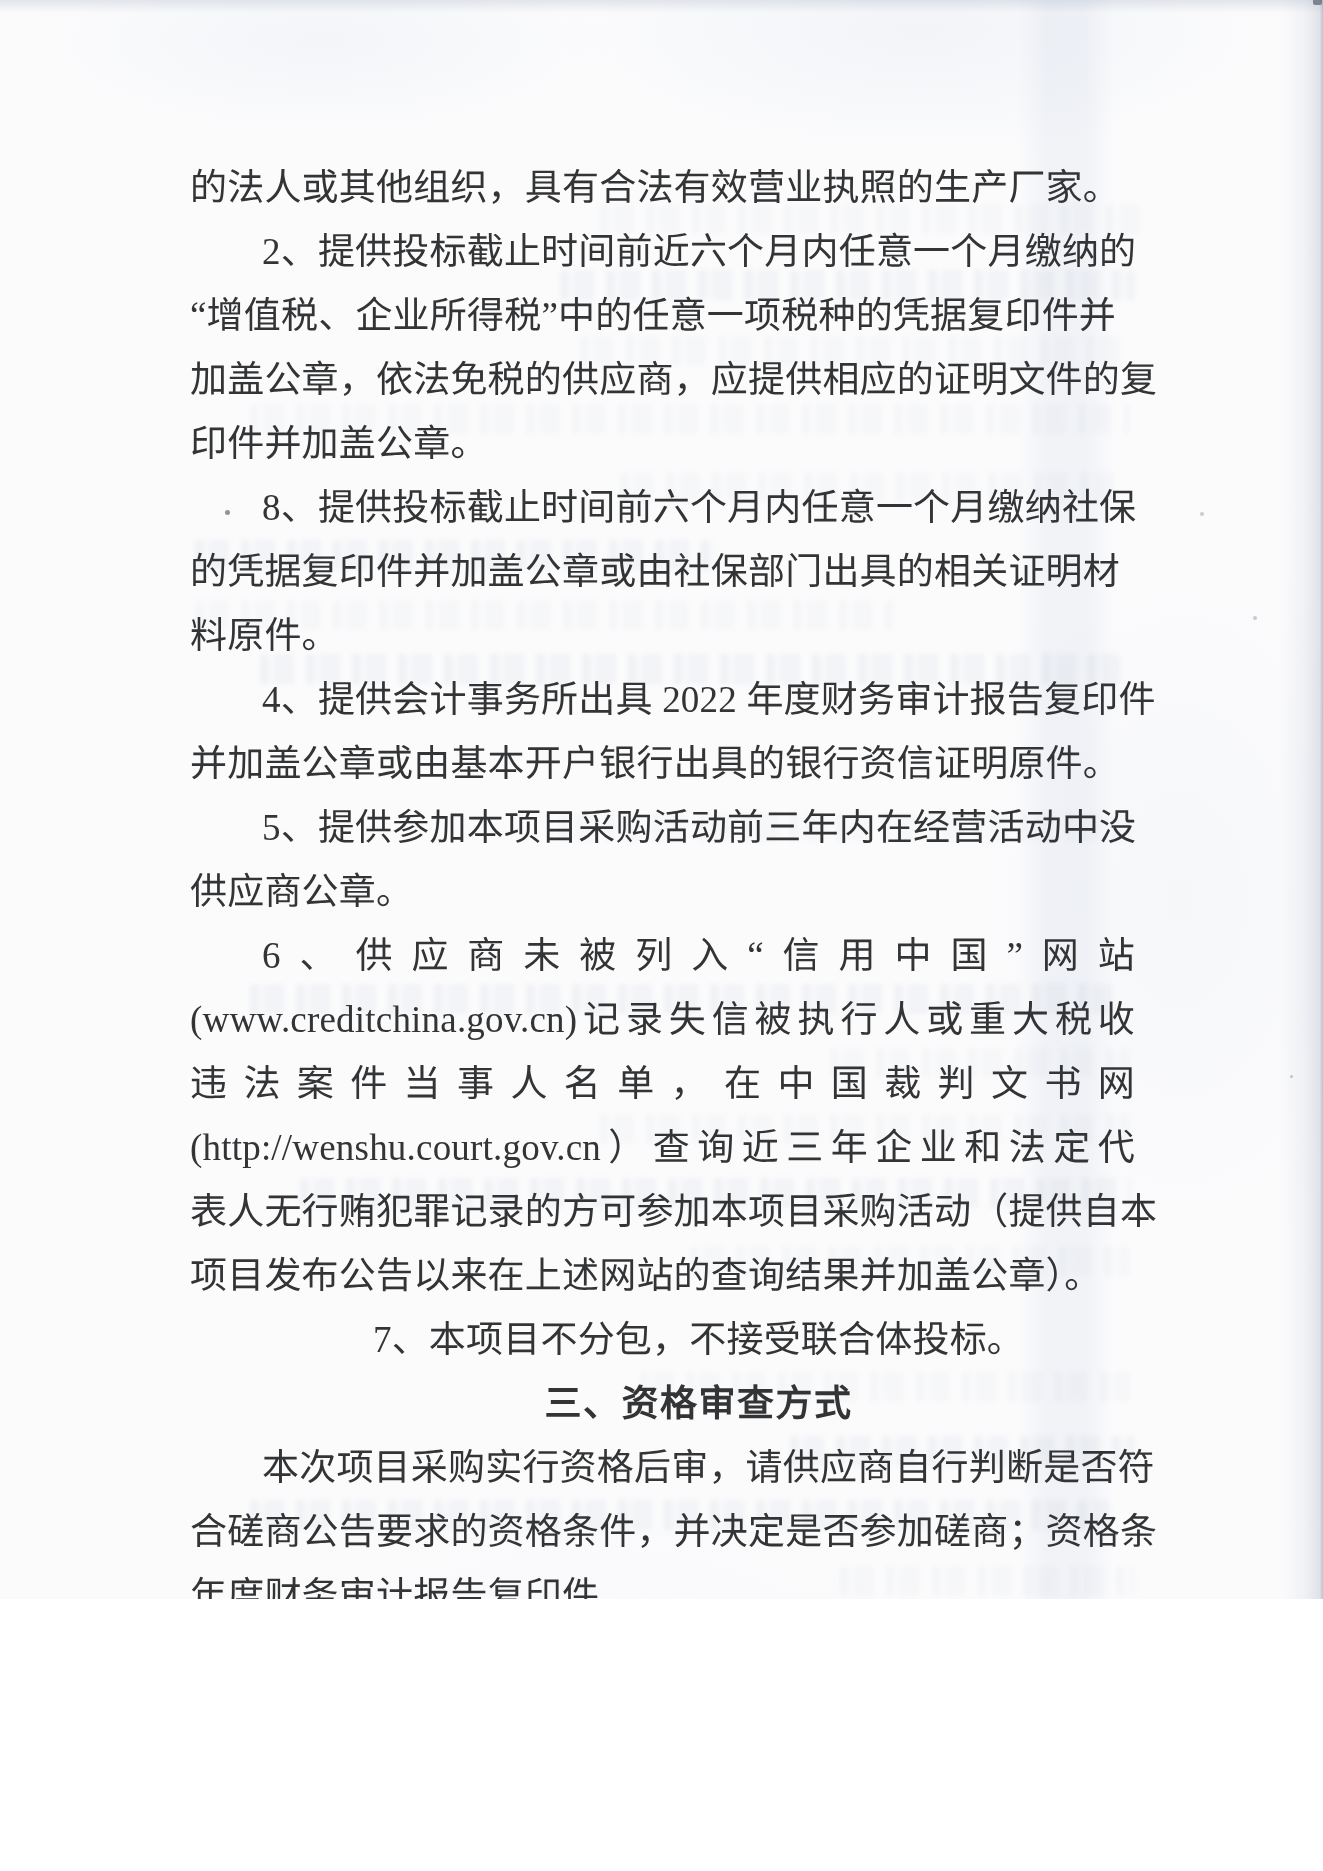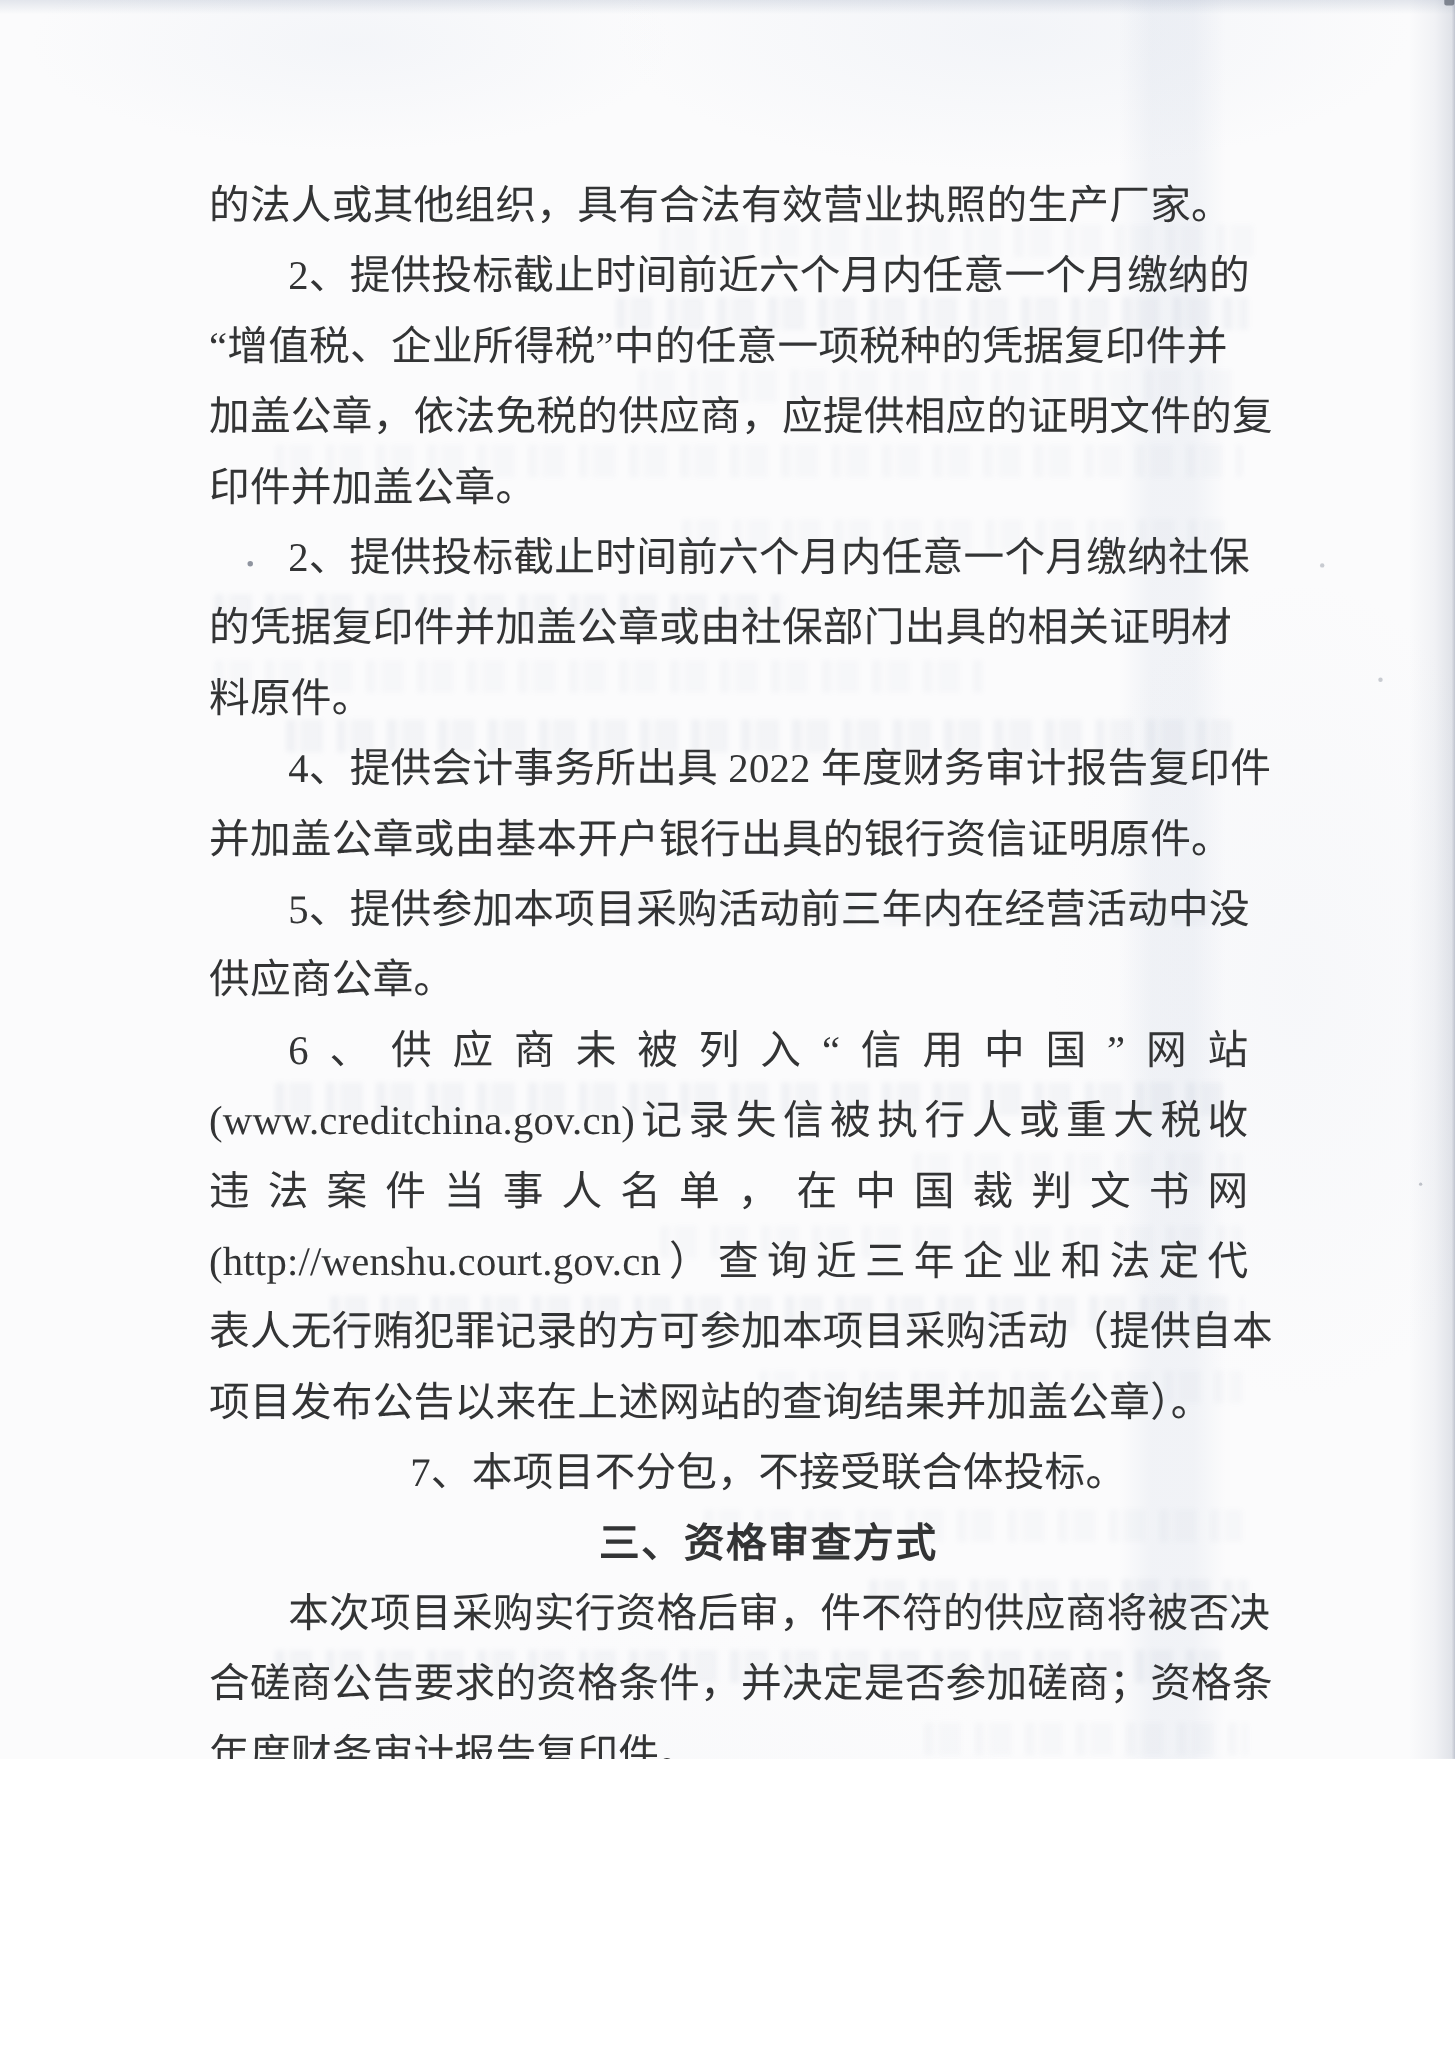--- a/index.html
+++ b/index.html
@@ -109,33 +109,33 @@
   <div class="speck" style="top:616px;  left:1253px; width:4px; height:4px; opacity:.35;"></div>
   <div class="speck" style="top:1075px; left:1290px; width:3px; height:3px; opacity:.4;"></div>
   <div class="speck" style="top:1820px; left:543px;  width:5px; height:4px; opacity:.45;"></div>
 
   <div class="textblock">
     <div class="ln">的法人或其他组织，具有合法有效营业执照的生产厂家。</div>
     <div class="ln ind">2、提供投标截止时间前近六个月内任意一个月缴纳的</div>
     <div class="ln">“增值税、企业所得税”中的任意一项税种的凭据复印件并</div>
     <div class="ln">加盖公章，依法免税的供应商，应提供相应的证明文件的复</div>
     <div class="ln">印件并加盖公章。</div>
-    <div class="ln ind">2、提供投标截止时间前六个月内任意一个月缴纳社保</div>
+    <div class="ln ind">8、提供投标截止时间前六个月内任意一个月缴纳社保</div>
     <div class="ln">的凭据复印件并加盖公章或由社保部门出具的相关证明材</div>
     <div class="ln">料原件。</div>
     <div class="ln ind">4、提供会计事务所出具 2022 年度财务审计报告复印件</div>
     <div class="ln">并加盖公章或由基本开户银行出具的银行资信证明原件。</div>
     <div class="ln ind">5、提供参加本项目采购活动前三年内在经营活动中没</div>
     <div class="ln">供应商公章。</div>
     <div class="ln ind just">6、供应商未被列入“信用中国”网站</div>
     <div class="ln just">(www.creditchina.gov.cn)记录失信被执行人或重大税收</div>
     <div class="ln just">违法案件当事人名单，在中国裁判文书网</div>
     <div class="ln just">(http://wenshu.court.gov.cn）查询近三年企业和法定代</div>
     <div class="ln">表人无行贿犯罪记录的方可参加本项目采购活动（提供自本</div>
     <div class="ln">项目发布公告以来在上述网站的查询结果并加盖公章）。</div>
     <div class="ln ind">7、本项目不分包，不接受联合体投标。</div>
     <div class="ln ind bold">三、资格审查方式</div>
-    <div class="ln ind">本次项目采购实行资格后审，件不符的供应商将被否决</div>
+    <div class="ln ind">本次项目采购实行资格后审，请供应商自行判断是否符</div>
     <div class="ln">合磋商公告要求的资格条件，并决定是否参加磋商；资格条</div>
     <div class="ln">年度财务审计报告复印件。</div>
   </div>
 
 </div>
 
 </body></html>

